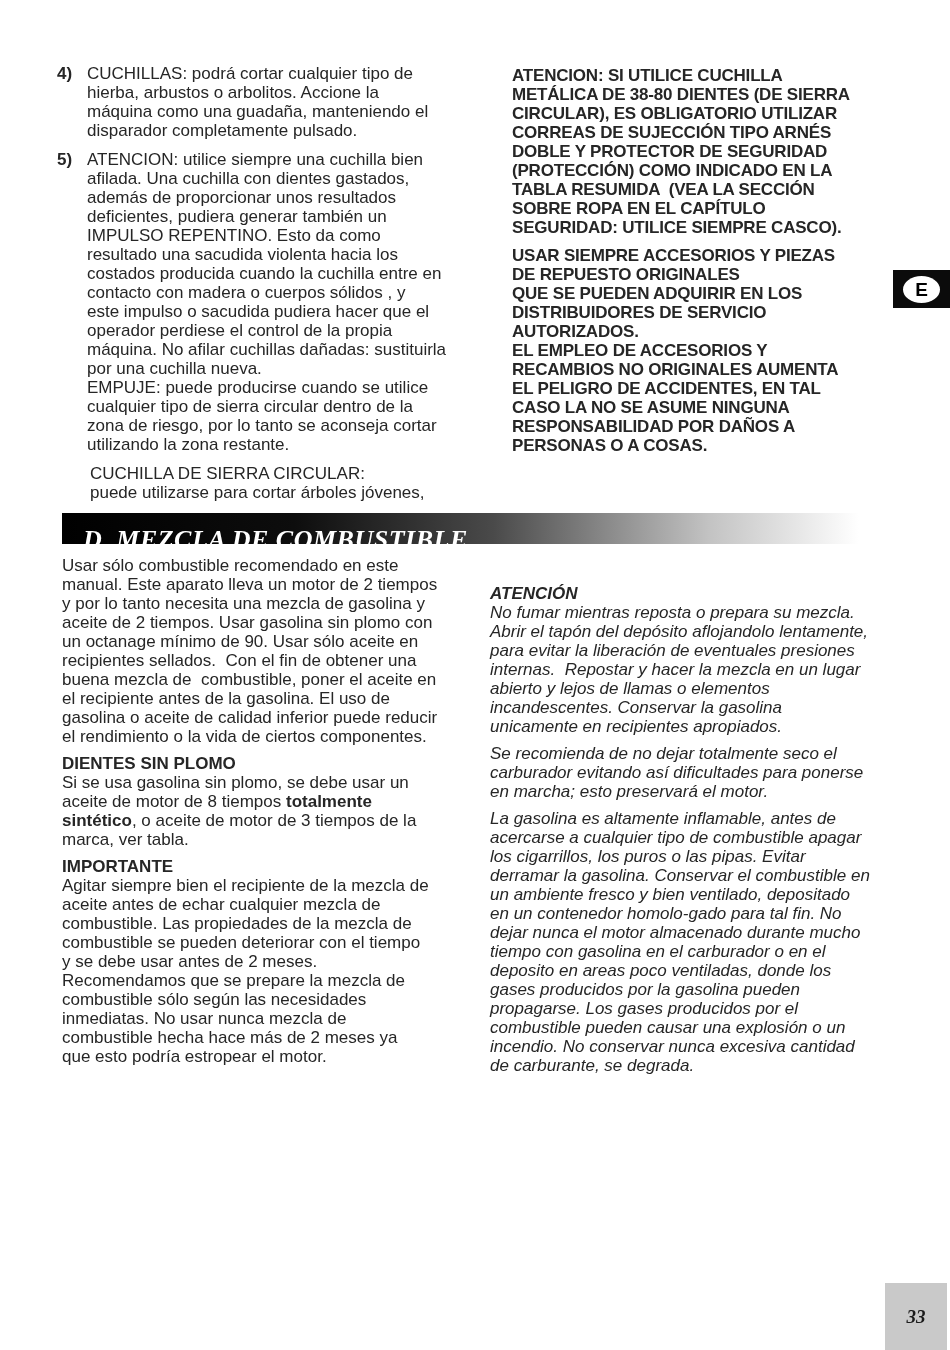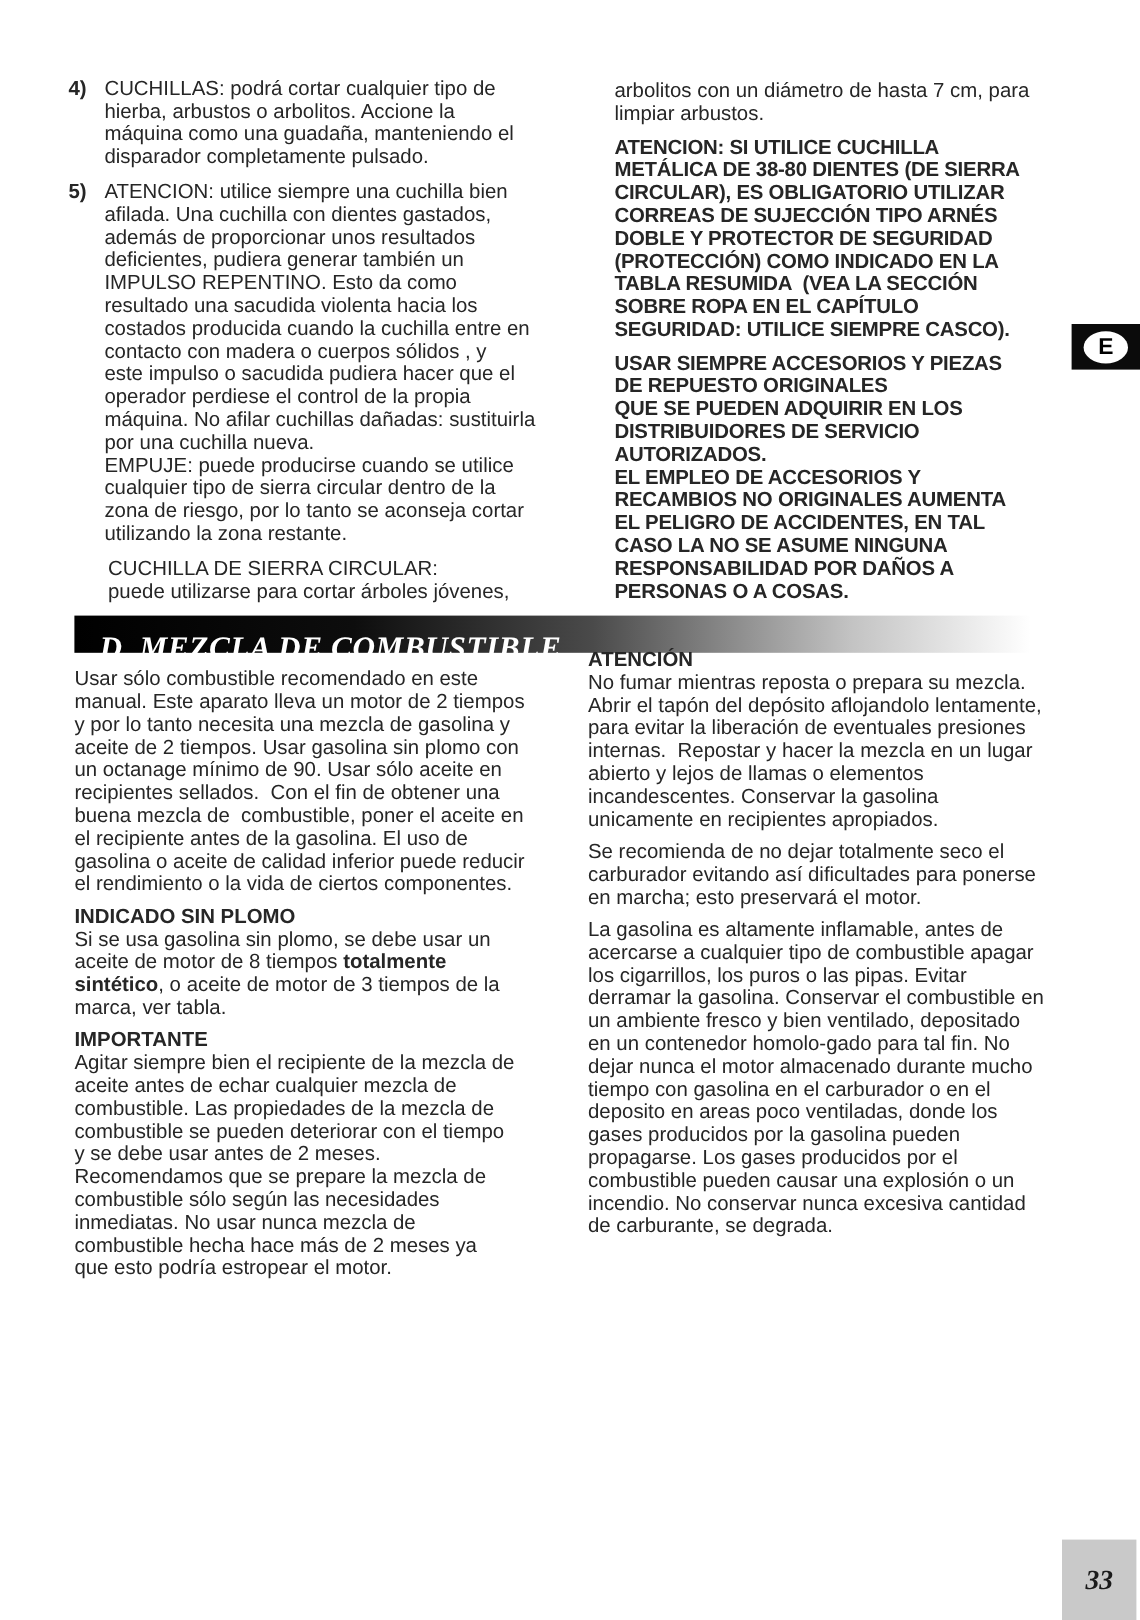--- a/index.html
+++ b/index.html
@@ -46,21 +46,21 @@
   }
   .e-letter { font-weight:bold; font-size:19px; color:#000; line-height:1; }
 
   
   .page-number-box {
     position:absolute; left:885px; top:1283px; width:62px; height:67px;
     background:#c9c9c9; display:flex; align-items:center; justify-content:center;
   }
   .page-number-box span {
     font-family:"Liberation Serif","DejaVu Serif",serif;
-    font-style:italic; font-weight:bold; font-size:23px; color:#1b1b1b;
+    font-style:italic; font-weight:bold; font-size:19px; color:#1b1b1b;
   }
 </style>
 </head>
 <body>
 
 <div class="page">
 
   <section class="col" style="left:57px; top:64px; width:420px;">
     <div class="list-item">
       <span class="num">4)</span>
@@ -86,22 +86,20 @@
 EMPUJE: puede producirse cuando se utilice
 cualquier tipo de sierra circular dentro de la
 zona de riesgo, por lo tanto se aconseja cortar
 utilizando la zona restante.</span>
     </div>
     <p class="note pre">CUCHILLA DE SIERRA CIRCULAR:
 puede utilizarse para cortar árboles jóvenes,</p>
   </section>
 
   <section class="col" style="left:512px; top:66px; width:412px;">
-    <p class="pre">arbolitos con un diámetro de hasta 7 cm, para
-limpiar arbustos.</p>
     <p class="pre bold">ATENCION: SI UTILICE CUCHILLA
 METÁLICA DE 38-80 DIENTES (DE SIERRA
 CIRCULAR), ES OBLIGATORIO UTILIZAR
 CORREAS DE SUJECCIÓN TIPO ARNÉS
 DOBLE Y PROTECTOR DE SEGURIDAD
 (PROTECCIÓN) COMO INDICADO EN LA
 TABLA RESUMIDA  (VEA LA SECCIÓN
 SOBRE ROPA EN EL CAPÍTULO
 SEGURIDAD: UTILICE SIEMPRE CASCO).</p>
     <p class="pre bold">USAR SIEMPRE ACCESORIOS Y PIEZAS
@@ -131,39 +129,39 @@
     <p class="pre">Usar sólo combustible recomendado en este
 manual. Este aparato lleva un motor de 2 tiempos
 y por lo tanto necesita una mezcla de gasolina y
 aceite de 2 tiempos. Usar gasolina sin plomo con
 un octanage mínimo de 90. Usar sólo aceite en
 recipientes sellados.  Con el fin de obtener una
 buena mezcla de  combustible, poner el aceite en
 el recipiente antes de la gasolina. El uso de
 gasolina o aceite de calidad inferior puede reducir
 el rendimiento o la vida de ciertos componentes.</p>
-    <h4>INDICADO SIN PLOMO</h4>
+    <h4>DIENTES SIN PLOMO</h4>
     <p class="pre"><span>Si se usa gasolina sin plomo, se debe usar un
 aceite de motor de 8 tiempos </span><strong>totalmente
 sintético</strong><span>, o aceite de motor de 3 tiempos de la
 marca, ver tabla.</span></p>
     <h4>IMPORTANTE</h4>
     <p class="pre">Agitar siempre bien el recipiente de la mezcla de
 aceite antes de echar cualquier mezcla de
 combustible. Las propiedades de la mezcla de
 combustible se pueden deteriorar con el tiempo
 y se debe usar antes de 2 meses.
 Recomendamos que se prepare la mezcla de
 combustible sólo según las necesidades
 inmediatas. No usar nunca mezcla de
 combustible hecha hace más de 2 meses ya
 que esto podría estropear el motor.</p>
   </section>
 
-  <section class="col fuel" style="left:490px; top:540px; width:425px;">
+  <section class="col fuel" style="left:490px; top:584px; width:425px;font-style:italic;">
     <h4 style="margin-top:0">ATENCIÓN</h4>
     <p class="pre">No fumar mientras reposta o prepara su mezcla.
 Abrir el tapón del depósito aflojandolo lentamente,
 para evitar la liberación de eventuales presiones
 internas.  Repostar y hacer la mezcla en un lugar
 abierto y lejos de llamas o elementos
 incandescentes. Conservar la gasolina
 unicamente en recipientes apropiados.</p>
     <p class="pre">Se recomienda de no dejar totalmente seco el
 carburador evitando así dificultades para ponerse

